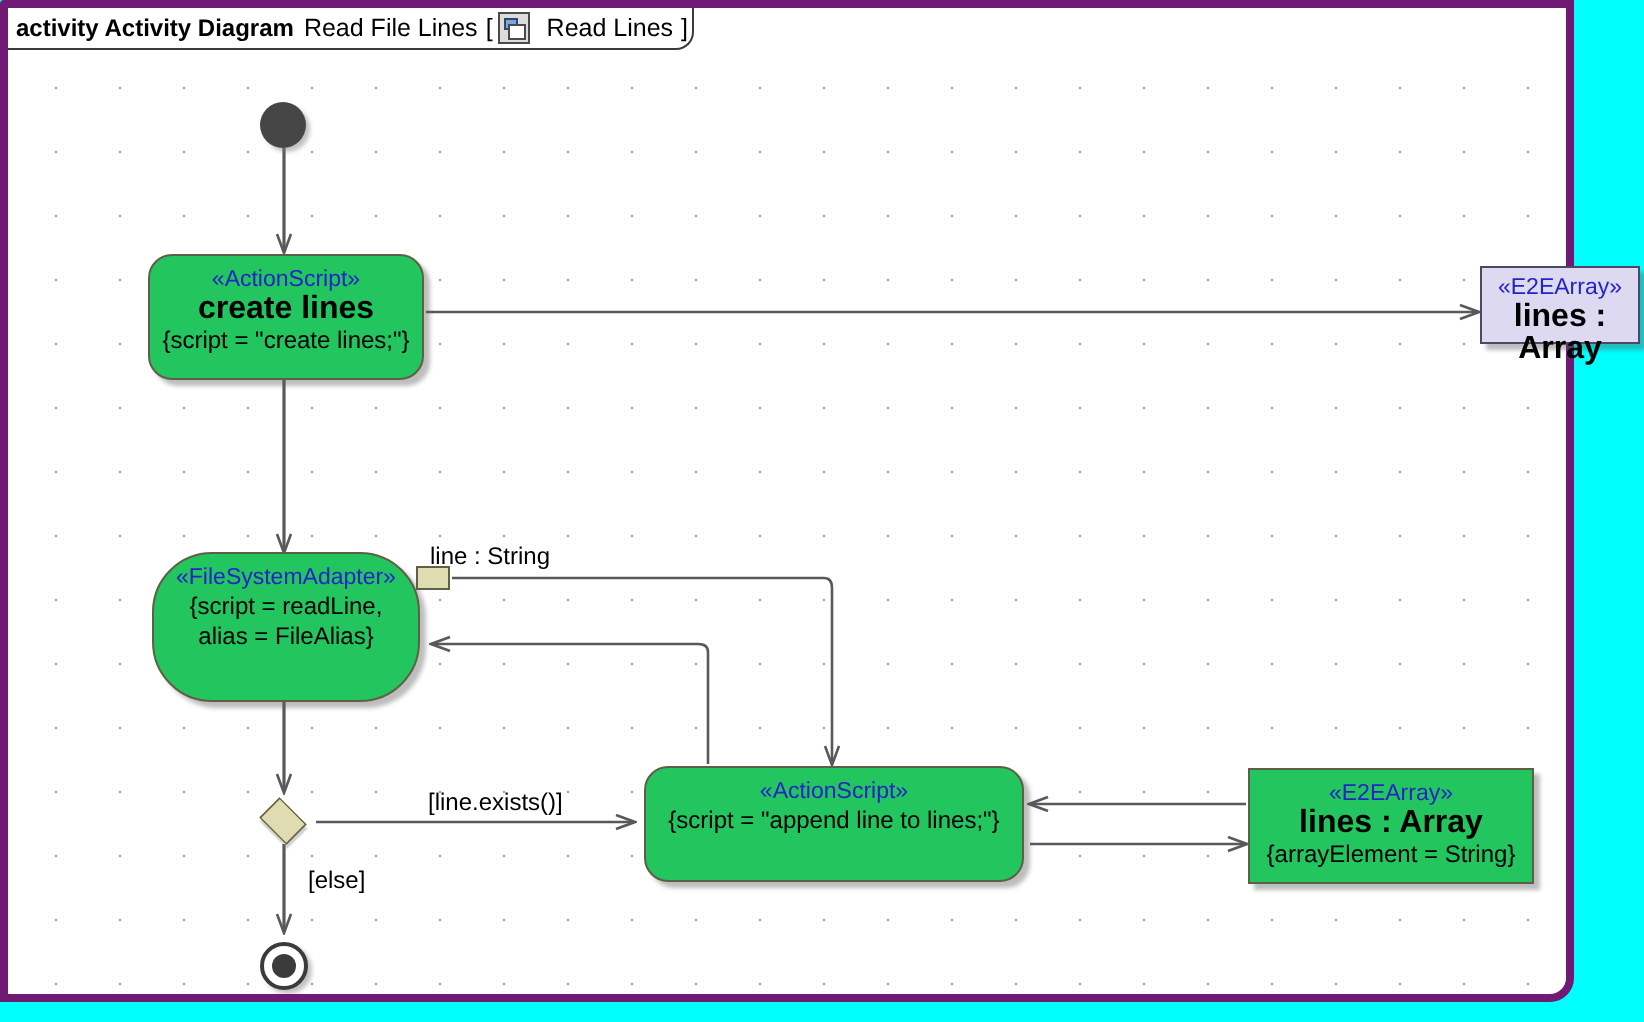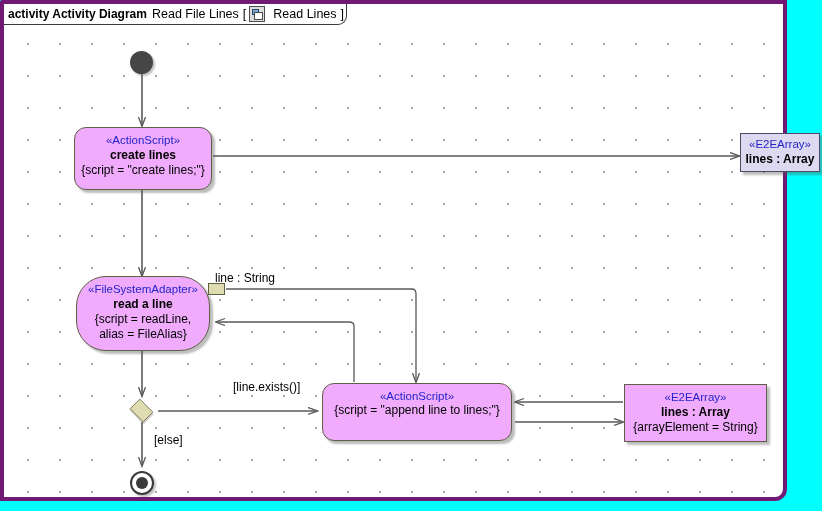--- a/index.html
+++ b/index.html
@@ -34,26 +34,26 @@
   #header .diagicon:before{content:"";position:absolute;left:2px;top:2px;
         width:5px;height:4px;background:#7ea7d8;border:1px solid #2b4a6b;}
   #header .diagicon:after{content:"";position:absolute;right:1px;bottom:1px;
         width:7px;height:6px;background:#ffffff;border:1px solid #4a4a4a;}
 
   
   #wires{position:absolute;left:0;top:0;width:787px;height:501px;z-index:2;}
 
   
   .node{position:absolute;z-index:4;box-sizing:border-box;
-        background:#f0abfc;border:1px solid #5f5f46;
+        background:#22c55e;border:1px solid #5f5f46;
         box-shadow:3px 3px 2px rgba(90,90,90,.40);
         text-align:center;padding:5px 6px 22px 6px;}
   .node.rounded{border-radius:12px;}
   .node .stereo{color:#2323c8;font-size:11.5px;line-height:14px;}
-  .node .title{color:#000;font-weight:bold;font-size:12px;line-height:16px;}
+  .node .title{color:#000;font-weight:bold;font-size:16px;line-height:16px;}
   .node .tag{color:#000;font-size:12px;line-height:15px;white-space:nowrap;}
 
   .node.obj{background:#dcd9f0;border:1px solid #4a4a66;}
 
   
   #pin{position:absolute;z-index:5;width:17px;height:12px;
        background:#dedcb0;border:1px solid #5f5f46;box-sizing:border-box;}
 
   
   #initial{position:absolute;z-index:4;width:23px;height:23px;border-radius:50%;
@@ -128,31 +128,30 @@
     <div id="initial" style="left:126px;top:47px;"></div>
 
     <div class="node rounded" style="left:70px;top:123px;width:138px;height:63px;">
       <div class="stereo">«ActionScript»</div>
       <div class="title">create lines</div>
       <div class="tag">{script = "create lines;"}</div>
     </div>
 
     <div class="node rounded" style="left:72px;top:272px;width:134px;height:75px;border-radius:30px;">
       <div class="stereo">«FileSystemAdapter»</div>
-      <div class="title">read a line</div>
       <div class="tag">{script = readLine,</div>
       <div class="tag">alias = FileAlias}</div>
     </div>
     <div id="pin" style="left:204px;top:279px;"></div>
     <div class="lbl" style="left:211px;top:267px;">line : String</div>
 
     <div id="decision" style="left:123px;top:397px;">
       <div class="dia"></div>
     </div>
-    <div class="lbl" style="left:210px;top:376px;margin-left:19px;">[line.exists()]</div>
+    <div class="lbl" style="left:210px;top:390px;">[line.exists()]</div>
     <div class="lbl" style="left:150px;top:429px;">[else]</div>
 
     <div id="final" style="left:126px;top:467px;"></div>
 
     <div class="node rounded" style="left:318px;top:379px;width:190px;height:58px;">
       <div class="stereo">«ActionScript»</div>
       <div class="tag">{script = "append line to lines;"}</div>
     </div>
 
     <div class="node" style="left:620px;top:380px;width:143px;height:58px;">

